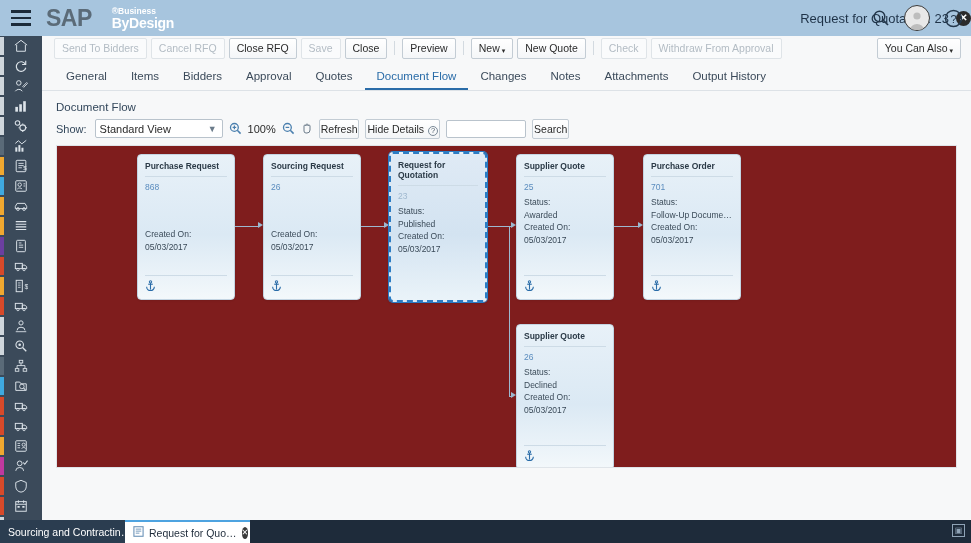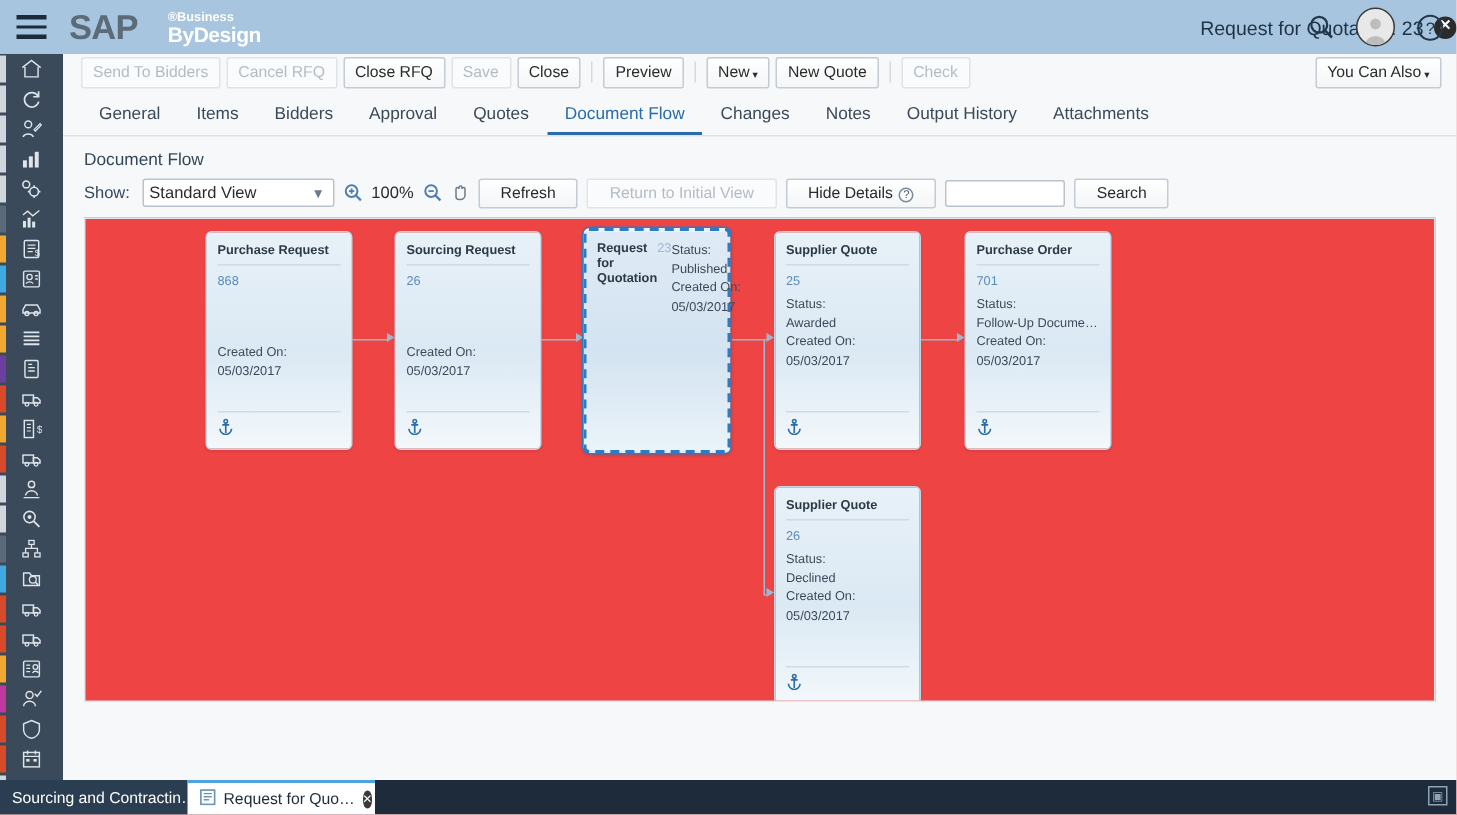--- a/index.html
+++ b/index.html
@@ -122,38 +122,38 @@
   .sel {
     width: 128px; height: 19px; border: 1px solid #b9c3cc; background: #fff;
     border-radius: 2px; font-size: 11px; color: #2b2b2b;
     display: flex; align-items: center; padding: 0 4px; position: relative; cursor: pointer;
   }
   .sel .chev { position: absolute; right: 5px; top: 4px; font-size: 9px; color: #6b7b8a; }
   .zoomico { color: #4a7fae; font-size: 12px; cursor: pointer; display: flex; align-items: center; }
   .zoomlvl { font-size: 11px; color: #2b2b2b; }
   .fbtn {
     border: 1px solid #c3ccd4; background: linear-gradient(#ffffff,#f3f5f7);
-    border-radius: 2px; font-size: 10.5px; color: #2b2b2b; padding: 2px 14px;
+    border-radius: 2px; font-size: 10.5px; color: #2b2b2b; padding: 2px 1px;
     cursor: pointer; white-space: nowrap; line-height: 1.35;
   }
   .fbtn.disabled { color: #b3bcc4; background: #fafbfc; border-color: #e0e5e9; cursor: default; }
   .qmark {
     display: inline-flex; align-items: center; justify-content: center;
     width: 10px; height: 10px; border: 1px solid #7b8a98; border-radius: 50%;
     font-size: 7.5px; color: #4a5a68; margin-left: 4px; position: relative; top: 0px;
   }
   .searchbox {
     width: 80px; height: 18px; border: 1px solid #b9c3cc; background: #fff;
     border-radius: 2px; font-size: 11px; padding: 0 4px; color: #2b2b2b;
   }
 
   .canvas {
     position: relative;
     margin: 0 14px 0 14px; height: 323px;
-    background: #ef4444; border: 1px solid #dfe4e9;
+    background: #7f1d1d; border: 1px solid #dfe4e9;
     overflow: hidden;
     text-decoration: underline;
   }
 
   
   .node {
     position: absolute; width: 98px;
     background: linear-gradient(180deg,#e8f1f8 0%,#dbe9f4 55%,#f3f8fb 100%);
     border: 1px solid #c3d4e2; border-radius: 4px;
     box-shadow: 0 1px 2px rgba(0,0,0,0.08);
@@ -512,38 +512,39 @@
       <button class="tbtn"><span>Close RFQ</span></button>
       <button class="tbtn disabled"><span>Save</span></button>
       <button class="tbtn"><span>Close</span></button>
       <span class="tsep"></span>
       <button class="tbtn"><span>Preview</span></button>
       <span class="tsep"></span>
       <button class="tbtn"><span>New</span><span class="caret">▾</span></button>
       <button class="tbtn"><span>New Quote</span></button>
       <span class="tsep"></span>
       <button class="tbtn disabled"><span>Check</span></button>
+      <button class="tbtn disabled"><span>Withdraw From Approval</span></button>
       <div class="youcan">
       <button class="tbtn">
         <span>You Can Also</span><span class="caret">▾</span>
       </button>
     </div>
   </div>
 
   <div class="tabs" id="tabs">
       <div class="tab">General</div>
       <div class="tab">Items</div>
       <div class="tab">Bidders</div>
       <div class="tab">Approval</div>
       <div class="tab">Quotes</div>
       <div class="tab active">Document Flow</div>
       <div class="tab">Changes</div>
       <div class="tab">Notes</div>
+      <div class="tab">Attachments</div>
       <div class="tab">Output History</div>
-      <div class="tab">Attachments</div>
     </div>
 
   <div class="section-title">Document Flow</div>
 
   <div class="flowbar">
     <label>Show:</label>
     <div class="sel">
       <span>Standard View</span>
       <span class="chev">▼</span>
     </div>
@@ -562,21 +563,20 @@
           <line x1="8.3" y1="8.3" x2="11.6" y2="11.6" stroke="#4a7fae" stroke-width="1.5"></line>
           <line x1="3.6" y1="5.4" x2="7.2" y2="5.4" stroke="#4a7fae" stroke-width="1.2"></line>
         </svg>
     </span>
     <span class="zoomico">
       <svg width="12" height="13" viewBox="0 0 12 13">
           <path d="M3 9 V4 a1 1 0 0 1 2 0 v-1 a1 1 0 0 1 2 0 v1 a1 1 0 0 1 2 0 v4 a3 3 0 0 1-3 3 H5 a2 2 0 0 1-2-2 z" fill="none" stroke="#6b7b8a" stroke-width="1"></path>
         </svg>
     </span>
     <button class="fbtn">Refresh</button>
-    <button class="fbtn disabled">Return to Initial View</button>
     <button class="fbtn">
       <span>Hide Details</span><span class="qmark">?</span>
     </button>
     <input class="searchbox" type="text" value="" placeholder="" style="">
     <button class="fbtn">Search</button>
   </div>
 
   <div class="canvas" id="canvas">
       <div class="conn" style="left: 178px; top: 80px; width: 23px; height: 1px;"></div>
       <div class="arrowhead" style="left: 201px; top: 76.5px;"></div>
@@ -617,21 +617,21 @@
           <div class="node-line">05/03/2017</div>
         </div>
         <div class="node-foot-hr"></div>
         <span class="anchor-ico"><svg width="11" height="11" viewBox="0 0 12 12">
             <circle cx="6" cy="2" r="1.3" fill="none" stroke="#2a6ca8" stroke-width="1.1"></circle>
             <line x1="6" y1="3.3" x2="6" y2="10.5" stroke="#2a6ca8" stroke-width="1.2"></line>
             <line x1="3.5" y1="4.6" x2="8.5" y2="4.6" stroke="#2a6ca8" stroke-width="1.2"></line>
             <path d="M1.8 7.4 a4.2 4.2 0 0 0 8.4 0" fill="none" stroke="#2a6ca8" stroke-width="1.2"></path>
           </svg></span>
       </div>
-      <div class="node selected" style="left: 332px; top: 6px; height: 150px; display: flex; flex-direction: row;">
+      <div class="node selected" style="left: 332px; top: 6px; height: 150px; display: flex; flex-direction: column;">
         <div class="node-title">Request for Quotation</div>
         <div class="node-hr"></div>
         <div class="node-id muted">23</div>
         <div class="node-body" style="flex:1">
           <div class="node-line">Status:</div>
           <div class="node-line">Published</div>
           <div class="node-line">Created On:</div>
           <div class="node-line">05/03/2017</div>
         </div>
       </div>

